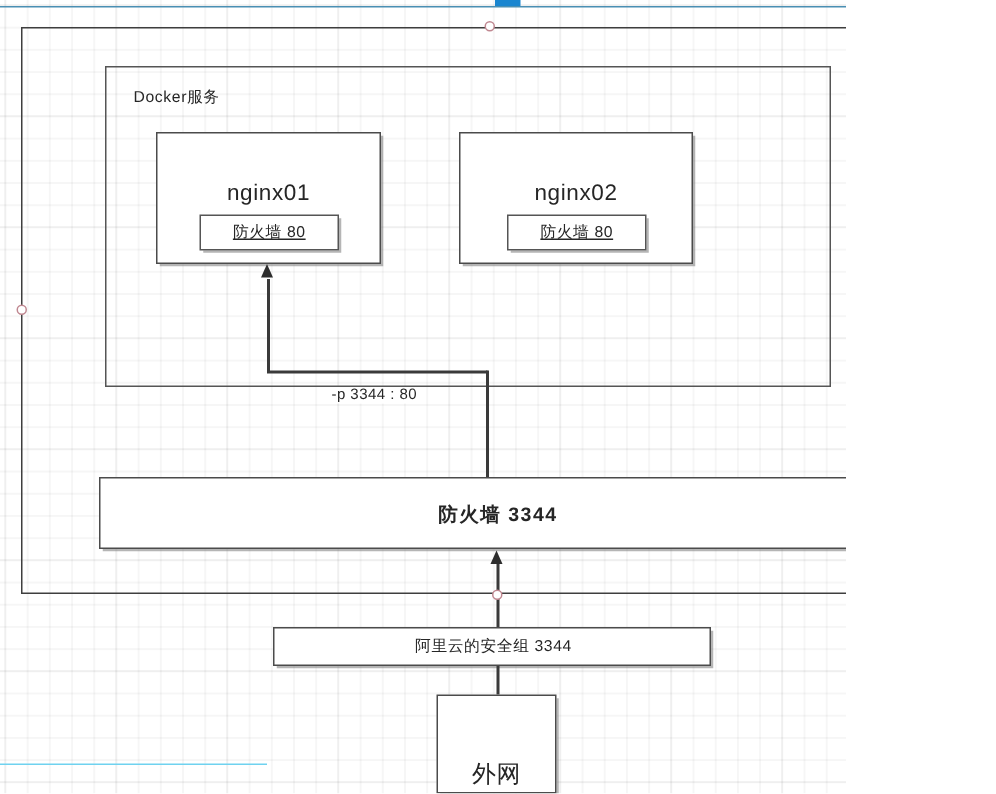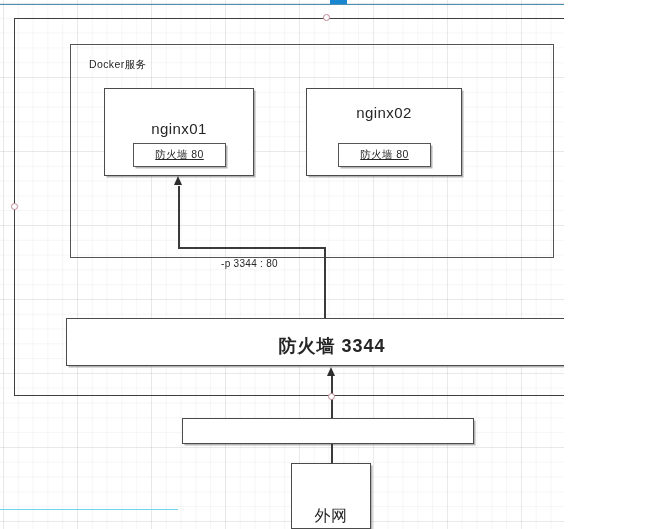--- a/index.html
+++ b/index.html
@@ -76,21 +76,21 @@
     letter-spacing: 0.4px;
   }
   .label.centered {
     text-align: center;
     transform: translateX(-50%);
   }
 
   .t-docker  { font-size: 10.5px; }
   .t-nginx   { font-size: 15px; }
   .t-inner   { font-size: 10.5px; text-decoration: underline; }
-  .t-fw-main { font-size: 18px; font-weight: bold; letter-spacing: 1px; }
+  .t-fw-main { font-size: 13px; font-weight: bold; letter-spacing: 1px; }
   .t-sg      { font-size: 10.5px; }
   .t-wan     { font-size: 16px; }
   .t-port    { font-size: 10px; letter-spacing: 0.3px; }
 
   .port-label {
     position: absolute;
     background: #ffffff;
     padding: 0 3px;
     color: #262626;
   }
@@ -144,40 +144,41 @@
   <div class="boundary" style="left:70px; top:44px; width:484px; height:214px; border-width:1.5px; border-color:#555;"></div>
 
   <div class="label t-docker" style="left:89px; top:58px;">Docker服务</div>
 
   <div class="rect" style="left:104px; top:88px; width:150px; height:88px;"></div>
   <div class="label t-nginx centered" style="left:179px; top:120px;">nginx01</div>
   <div class="rect thin" style="left:133px; top:143px; width:93px; height:24px;"></div>
   <div class="label t-inner centered" style="left:179.5px; top:148px;">防火墙  80</div>
 
   <div class="rect" style="left:306px; top:88px; width:156px; height:88px;"></div>
-  <div class="label t-nginx centered" style="left:384px; top:104px;">nginx02</div>
+  <div class="label t-nginx centered" style="left:384px; top:120px;">nginx02</div>
   <div class="rect thin" style="left:338px; top:143px; width:93px; height:24px;"></div>
   <div class="label t-inner centered" style="left:384.5px; top:148px;">防火墙  80</div>
 
   <div class="line-v" style="left:178px; top:186px; height:62px;"></div>
   <div class="arrow-up" style="left:174px; top:176px;"></div>
   <div class="line-h" style="left:178px; top:247px; width:147px;"></div>
 
   <div class="port-label t-port" style="left:218px; top:258px;">-p 3344 : 80</div>
 
   <div class="line-v" style="left:324px; top:247px; height:71px;"></div>
 
   <div class="rect" style="left:66px; top:318px; width:532px; height:48px;"></div>
   <div class="label t-fw-main centered" style="left:332px; top:334px;">防火墙   3344</div>
 
   <div class="line-v" style="left:331px; top:376px; height:42px;"></div>
   <div class="arrow-up" style="left:327px; top:367px;"></div>
   <div class="handle" style="left:328px; top:393px;"></div>
 
   <div class="rect" style="left:182px; top:418px; width:292px; height:26px;"></div>
+  <div class="label t-sg centered" style="left:329px; top:424px;">阿里云的安全组   3344</div>
 
   <div class="line-v" style="left:331px; top:444px; height:20px;"></div>
 
   <div class="rect" style="left:291px; top:463px; width:80px; height:66px;"></div>
   <div class="label t-wan centered" style="left:331px; top:506px;">外网</div>
 
   <div class="handle" style="left:323px; top:14px;"></div>
   <div class="handle" style="left:11px; top:203px;"></div>
   <div class="handle" style="left:633px; top:203px;"></div>
 

